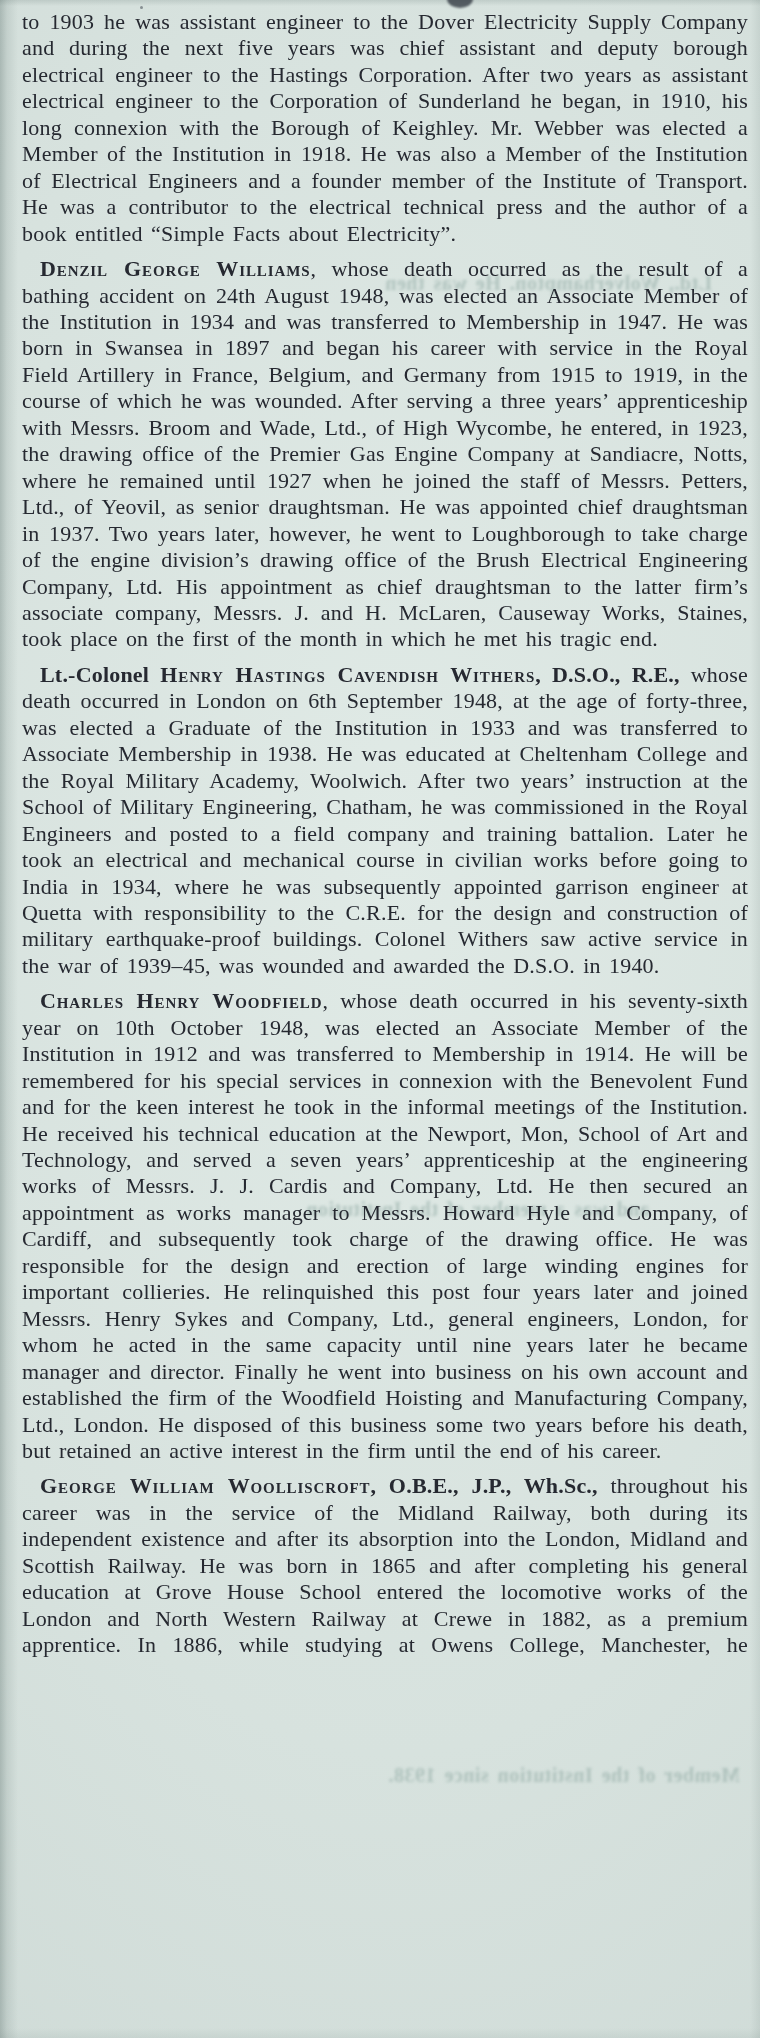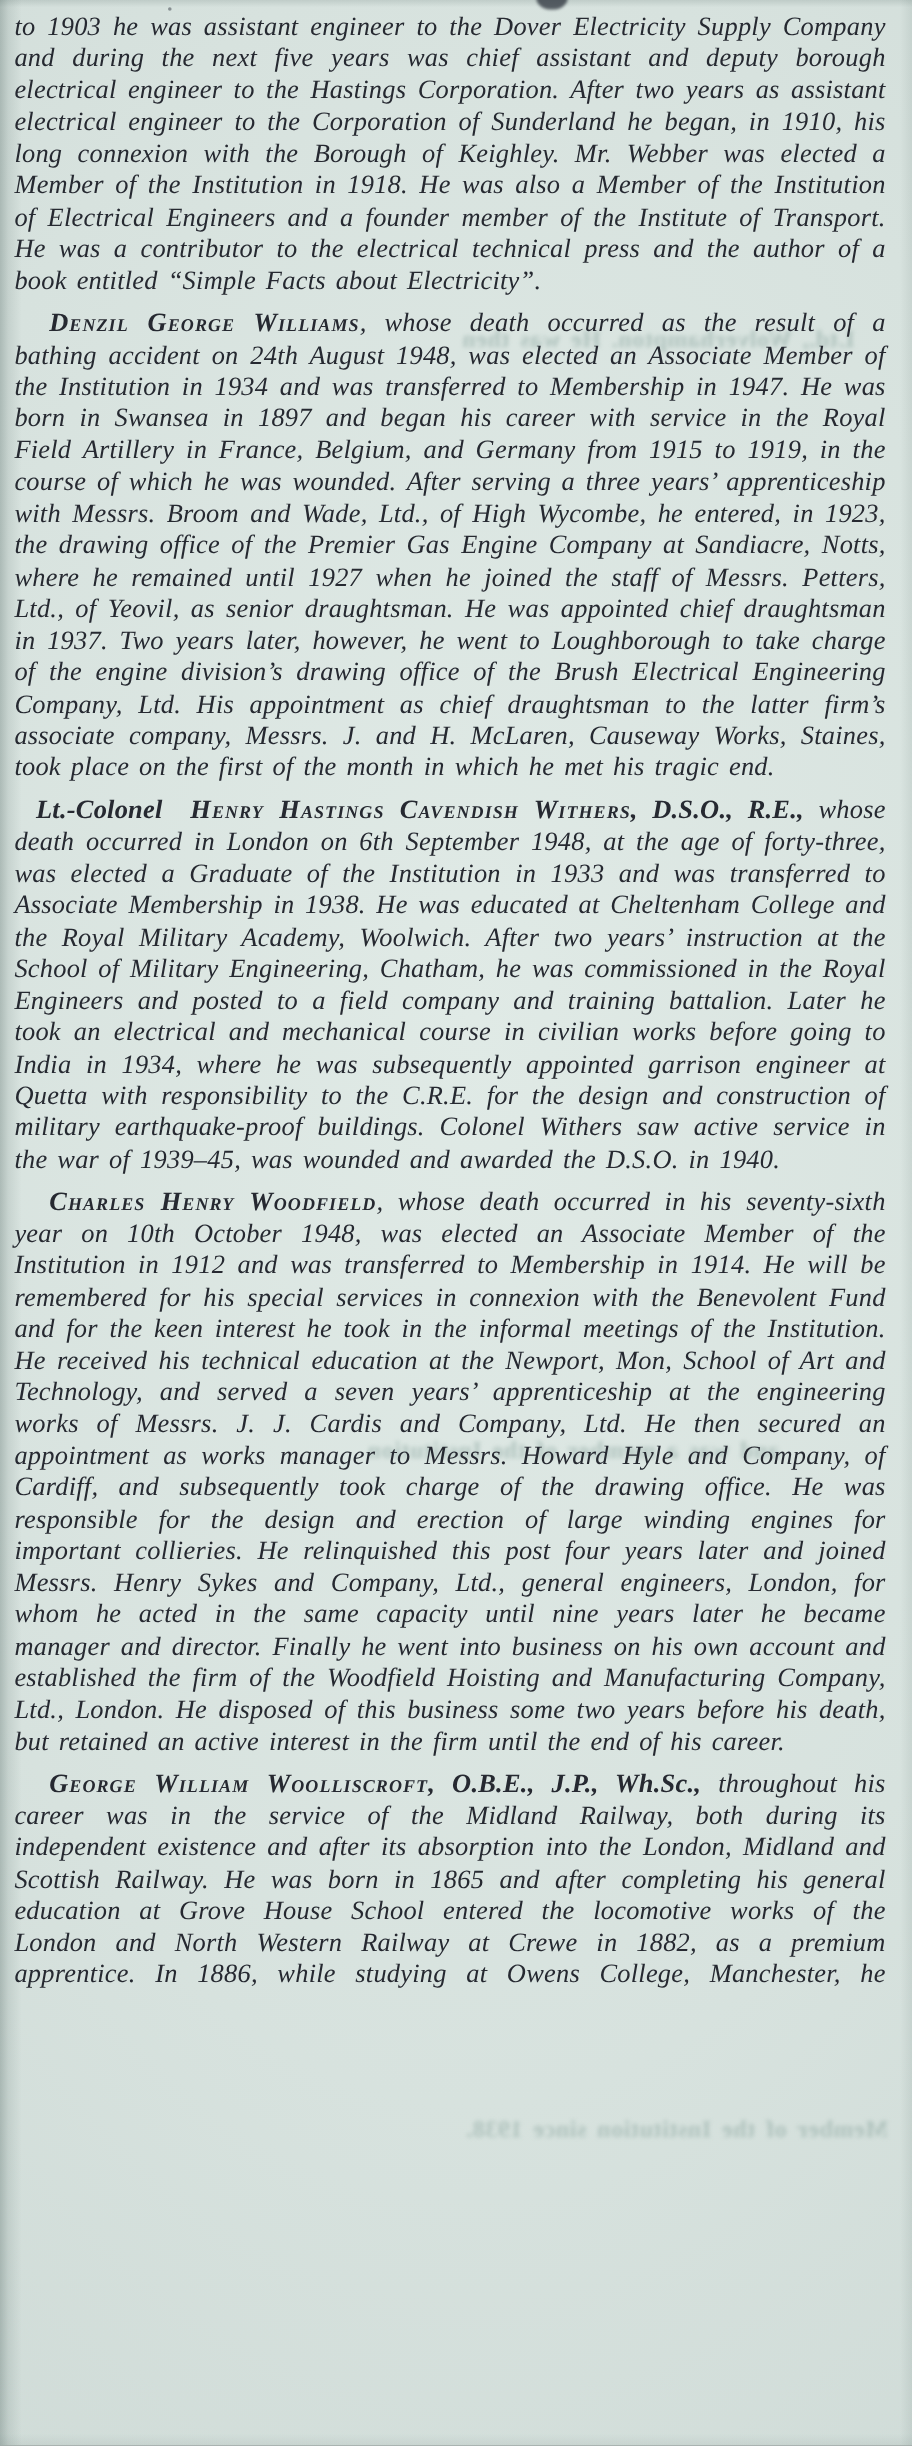--- a/index.html
+++ b/index.html
@@ -20,32 +20,32 @@
     position:absolute;
     font-family:"Liberation Serif","DejaVu Serif",serif;
     font-size:20px;font-weight:600;
     color:#8ea8a2;opacity:.55;
     transform:scaleX(-1);
     filter:blur(1.6px);
     white-space:nowrap;overflow:hidden;
     letter-spacing:.5px;word-spacing:3px;
   }
   .text-column{
-    position:absolute;left:12px;top:9px;width:726px;z-index:2;
+    position:absolute;left:22px;top:9px;width:726px;z-index:2;
     font-family:"Liberation Serif","DejaVu Serif",serif;
     font-size:22px;line-height:26.45px;
     color:#262931;
     text-align:justify;
-    letter-spacing:.2px;word-spacing:2.6px;font-style:italic;
+    letter-spacing:.2px;word-spacing:2.6px;
   }
   p.para{margin:0;text-indent:18px;}
   p.para + p.para{margin-top:9px;}
   p.para.continuation{text-indent:0;}
   p.para.cutoff{text-align-last:justify;}
-  .seg-smallcaps{font-variant:small-caps;font-weight:600;letter-spacing:.9px;margin-left:11px;}
+  .seg-smallcaps{font-variant:small-caps;font-weight:600;letter-spacing:.9px;}
   .seg-bold{font-weight:700;}
   .seg-semibold{font-weight:600;}
   .smudge{
     position:absolute;left:447px;top:-3px;width:26px;height:11px;z-index:3;
     background:rgba(42,48,58,.75);
     border-radius:0 0 60% 60% / 0 0 100% 100%;
     filter:blur(1.2px);
   }
   .speck{
     position:absolute;z-index:3;background:rgba(55,62,72,.5);

